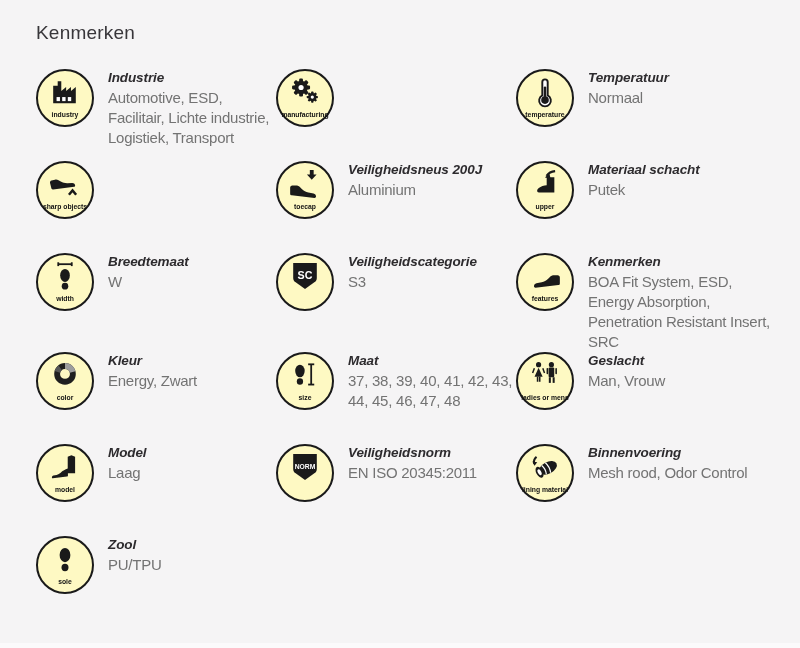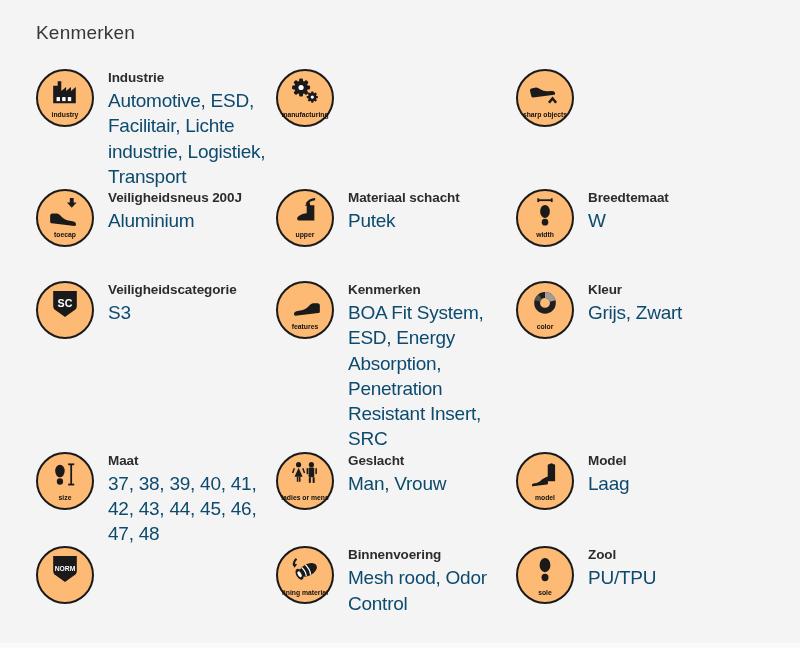--- a/index.html
+++ b/index.html
@@ -22,41 +22,41 @@
     grid-template-columns: 240px 240px 276px;
   }
   .feature-item {
     display: flex; gap: 14px;
     align-items: flex-start;
     min-height: 92px;
   }
   .icon-circle {
     width: 58px; height: 58px; flex: 0 0 58px;
     border: 2px solid #1a1a1a; border-radius: 50%;
-    background: #fdba74; position: relative;
+    background: #fef9c3; position: relative;
   }
   .icon-art {
     position: absolute; top: 3px; left: 50%;
     transform: translateX(-50%);
     width: 36px; height: 36px; display: block;
   }
   .icon-art svg { width: 36px; height: 36px; display: block; fill: #1a1a1a; }
   .icon-art text { font-family: "Liberation Sans", sans-serif; }
   .icon-label {
     position: absolute; bottom: 6px; left: -2px; right: -2px;
     text-align: center; font-size: 6.8px; font-weight: bold;
     color: #111; line-height: 1.15; white-space: pre-line;
   }
   .feature-text { padding-top: 1px; }
   .feature-title {
     font-weight: bold; font-size: 13.5px; color: #2d2b2e;
-    margin-bottom: 3px; letter-spacing: -0.1px;
+    margin-bottom: 3px; letter-spacing: -0.1px; font-style: italic;
   }
   .feature-desc {
-    font-size: 19px; color: #0c4a6e; line-height: 1.33;
+    font-size: 15px; color: #737373; line-height: 1.33;
     letter-spacing: -0.25px; max-width: 170px;
   }
   .feature-item:nth-child(3n) .feature-desc { max-width: 184px; }
   .bottom-strip {
     position: absolute; bottom: 0; left: 0; right: 0; height: 5px;
     background: #fbfafb;
   }
 </style>
 </head>
 <body>
@@ -101,20 +101,36 @@
                 <rect x="-1.7" y="-8" width="3.4" height="16" rx="1" transform="rotate(135)"></rect>
                 <circle r="6"></circle>
                 <circle r="2.3" fill="#fff"></circle>
               </g>
             </svg>
           </span>
       <span class="icon-label">manufacturing</span>
     </div>
   </div>
 
+  <div class="feature-item">
+    <div class="icon-circle">
+      <span class="icon-art">
+            <svg viewBox="0 0 32 32">
+              <path d="M13.6 7.2 a2.4 2.4 0 0 1 4.8 0 V19 a5.2 5.2 0 1 1 -4.8 0 z" fill="#fff" stroke="#1a1a1a" stroke-width="1.7"></path>
+              <circle cx="16" cy="23.2" r="3.4"></circle>
+              <rect x="14.9" y="11" width="2.2" height="11.5" rx="1.1"></rect>
+            </svg>
+          </span>
+      <span class="icon-label">temperature</span>
+    </div>
+    <div class="feature-text">
+      <div class="feature-title">Temperatuur</div>
+      <div class="feature-desc">Normaal</div>
+    </div>
+  </div>
 
   <div class="feature-item">
     <div class="icon-circle">
       <span class="icon-art">
             <svg viewBox="0 0 32 32">
               <g transform="translate(0,-5) rotate(-14 16 18) scale(0.92)">
                 <path d="M4.2 25 c-.8 0-1.4-.6-1.4-1.4 v-5.3 c0-1 .8-1.9 1.9-1.9 h3.5 c1.2 0 2.3.5 3.2 1.3 l1.8 1.8 c1.6 1.6 3.6 2.6 5.8 3.1 l4.6.9 c1.3.3 2.2 1.4 2.2 2.7 0 .7-.6 1.3-1.3 1.3 z"></path>
               </g>
               <path d="M19.5 25.5 l3.2-3.8 3.2 3.8" fill="none" stroke="#1a1a1a" stroke-width="2.2"></path>
             </svg>
@@ -218,21 +234,21 @@
             <svg viewBox="0 0 32 32">
               <circle cx="16" cy="15" r="7" fill="none" stroke="#1f1f1f" stroke-width="5.2"></circle>
               <path d="M16 8 a7 7 0 0 1 6.8 5.3" fill="none" stroke="#9d9d9d" stroke-width="5.2"></path>
               <path d="M9.2 13.3 a7 7 0 0 1 2.6-3.6" fill="none" stroke="#555555" stroke-width="5.2"></path>
             </svg>
           </span>
       <span class="icon-label">color</span>
     </div>
     <div class="feature-text">
       <div class="feature-title">Kleur</div>
-      <div class="feature-desc">Grijs, Zwart</div>
+      <div class="feature-desc">Energy, Zwart</div>
     </div>
   </div>
 
   <div class="feature-item">
     <div class="icon-circle">
       <span class="icon-art">
             <svg viewBox="0 0 32 32">
               <ellipse cx="11.5" cy="12.5" rx="4.2" ry="5.6"></ellipse>
               <ellipse cx="11.5" cy="21.8" rx="2.8" ry="2.9"></ellipse>
               <g stroke="#1a1a1a" stroke-width="1.6">
@@ -301,20 +317,24 @@
   <div class="feature-item">
     <div class="icon-circle">
       <span class="icon-art">
             <svg viewBox="0 0 32 32">
               <path d="M5.5 4.5 h21 v13.2 c0 1.5-.7 2.8-1.9 3.7 L16 27.5 l-8.6-6.1 c-1.2-.9-1.9-2.2-1.9-3.7 z"></path>
               <text x="16" y="17.8" text-anchor="middle" font-size="6" font-weight="bold" fill="#fff">NORM</text>
             </svg>
           </span>
 
     </div>
+    <div class="feature-text">
+      <div class="feature-title">Veiligheidsnorm</div>
+      <div class="feature-desc">EN ISO 20345:2011</div>
+    </div>
   </div>
 
   <div class="feature-item">
     <div class="icon-circle">
       <span class="icon-art">
             <svg viewBox="0 0 32 32">
               <g transform="rotate(-28 16 17)">
                 <ellipse cx="18.5" cy="18" rx="8.5" ry="5.2"></ellipse>
                 <ellipse cx="10" cy="18" rx="3" ry="5.2"></ellipse>
                 <ellipse cx="10" cy="18" rx="1.5" ry="2.8" fill="#fff"></ellipse>

